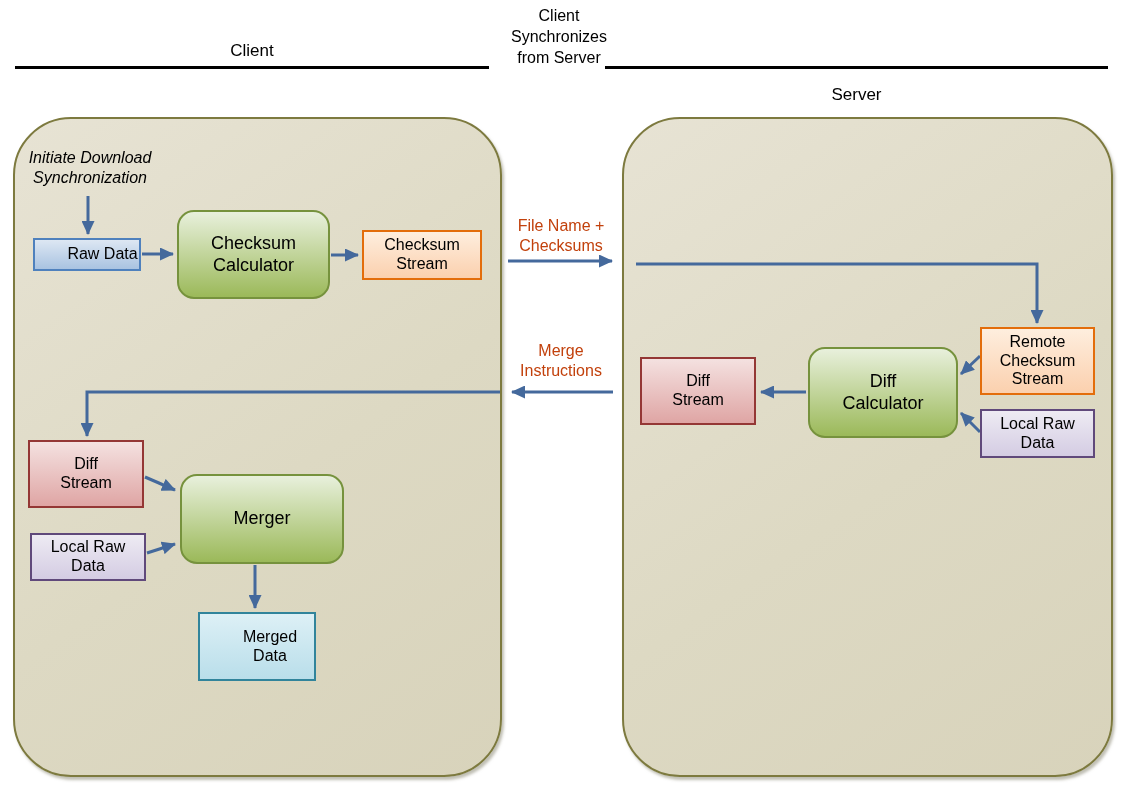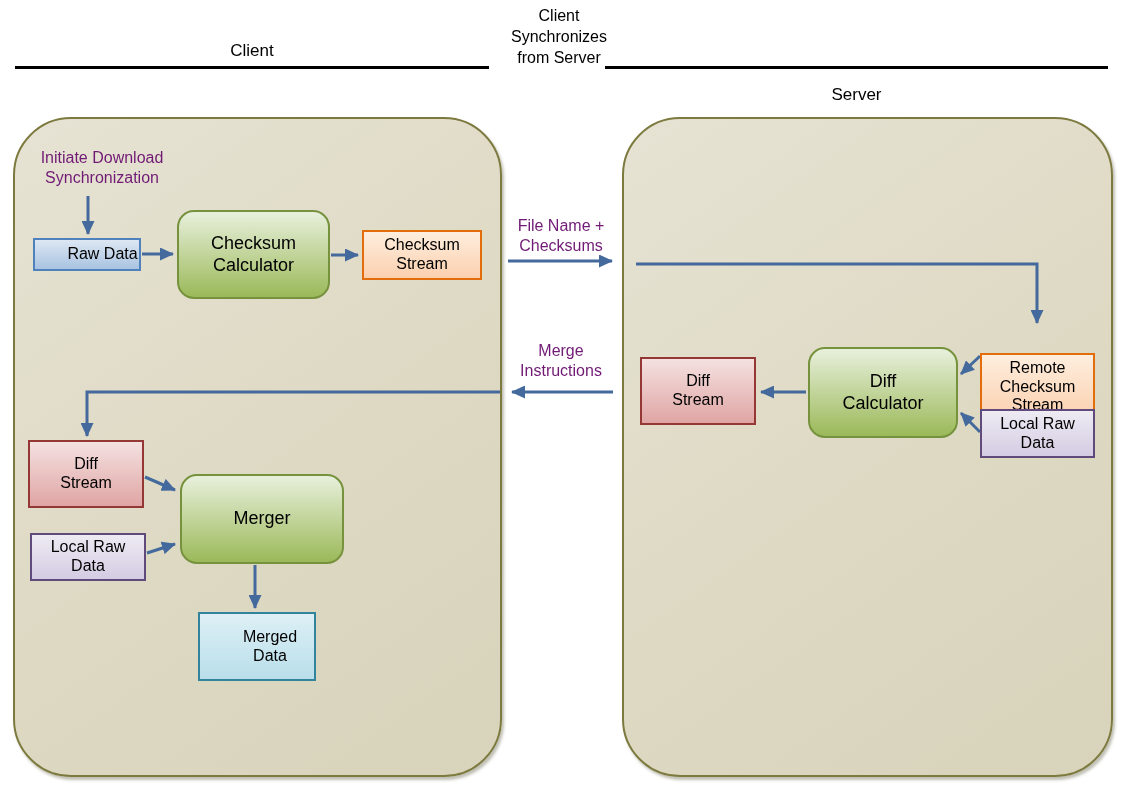--- a/index.html
+++ b/index.html
@@ -42,29 +42,29 @@
   .node-purple { background:linear-gradient(#eeebf3,#d4cce3); border-color:#60497b; }
   .node-cyan   { background:linear-gradient(#ddf0f6,#b9deea); border-color:#31849b;padding-left:26px; }
 
   #node-raw-data               { left:33px;  top:238px; width:108px; height:33px;padding-left:31px; }
   #node-checksum-calculator    { left:177px; top:210px; width:153px; height:89px; }
   #node-checksum-stream        { left:362px; top:230px; width:120px; height:50px; }
   #node-diff-stream-client     { left:28px;  top:440px; width:116px; height:68px; }
   #node-local-raw-data-client  { left:30px;  top:533px; width:116px; height:48px; }
   #node-merger                 { left:180px; top:474px; width:164px; height:90px; }
   #node-merged-data            { left:198px; top:612px; width:118px; height:69px; }
-  #node-remote-checksum-stream { left:980px; top:327px; width:115px; height:68px;margin-top:26px; }
+  #node-remote-checksum-stream { left:980px; top:327px; width:115px; height:68px; }
   #node-diff-calculator        { left:808px; top:347px; width:150px; height:91px; }
   #node-local-raw-data-server  { left:980px; top:409px; width:115px; height:49px; }
   #node-diff-stream-server     { left:640px; top:357px; width:116px; height:68px; }
 
   
   .free-label { position:absolute; text-align:center; font-size:16px; line-height:1.25; }
-  #initiate-label { left:22px; top:148px; width:160px; color:#701a75; }
-  .flow-label { color:#701a75; }
+  #initiate-label { left:10px; top:148px; width:160px; color:#000000;font-style:italic; }
+  .flow-label { color:#c2410c; }
   #label-to-server { left:499px; top:216px; width:124px; }
   #label-to-client { left:499px; top:341px; width:124px; }
 
   .connector-layer { position:absolute; left:0; top:0; pointer-events:none; }
 </style>
 </head>
 <body>
 
 <div class="canvas">
 

